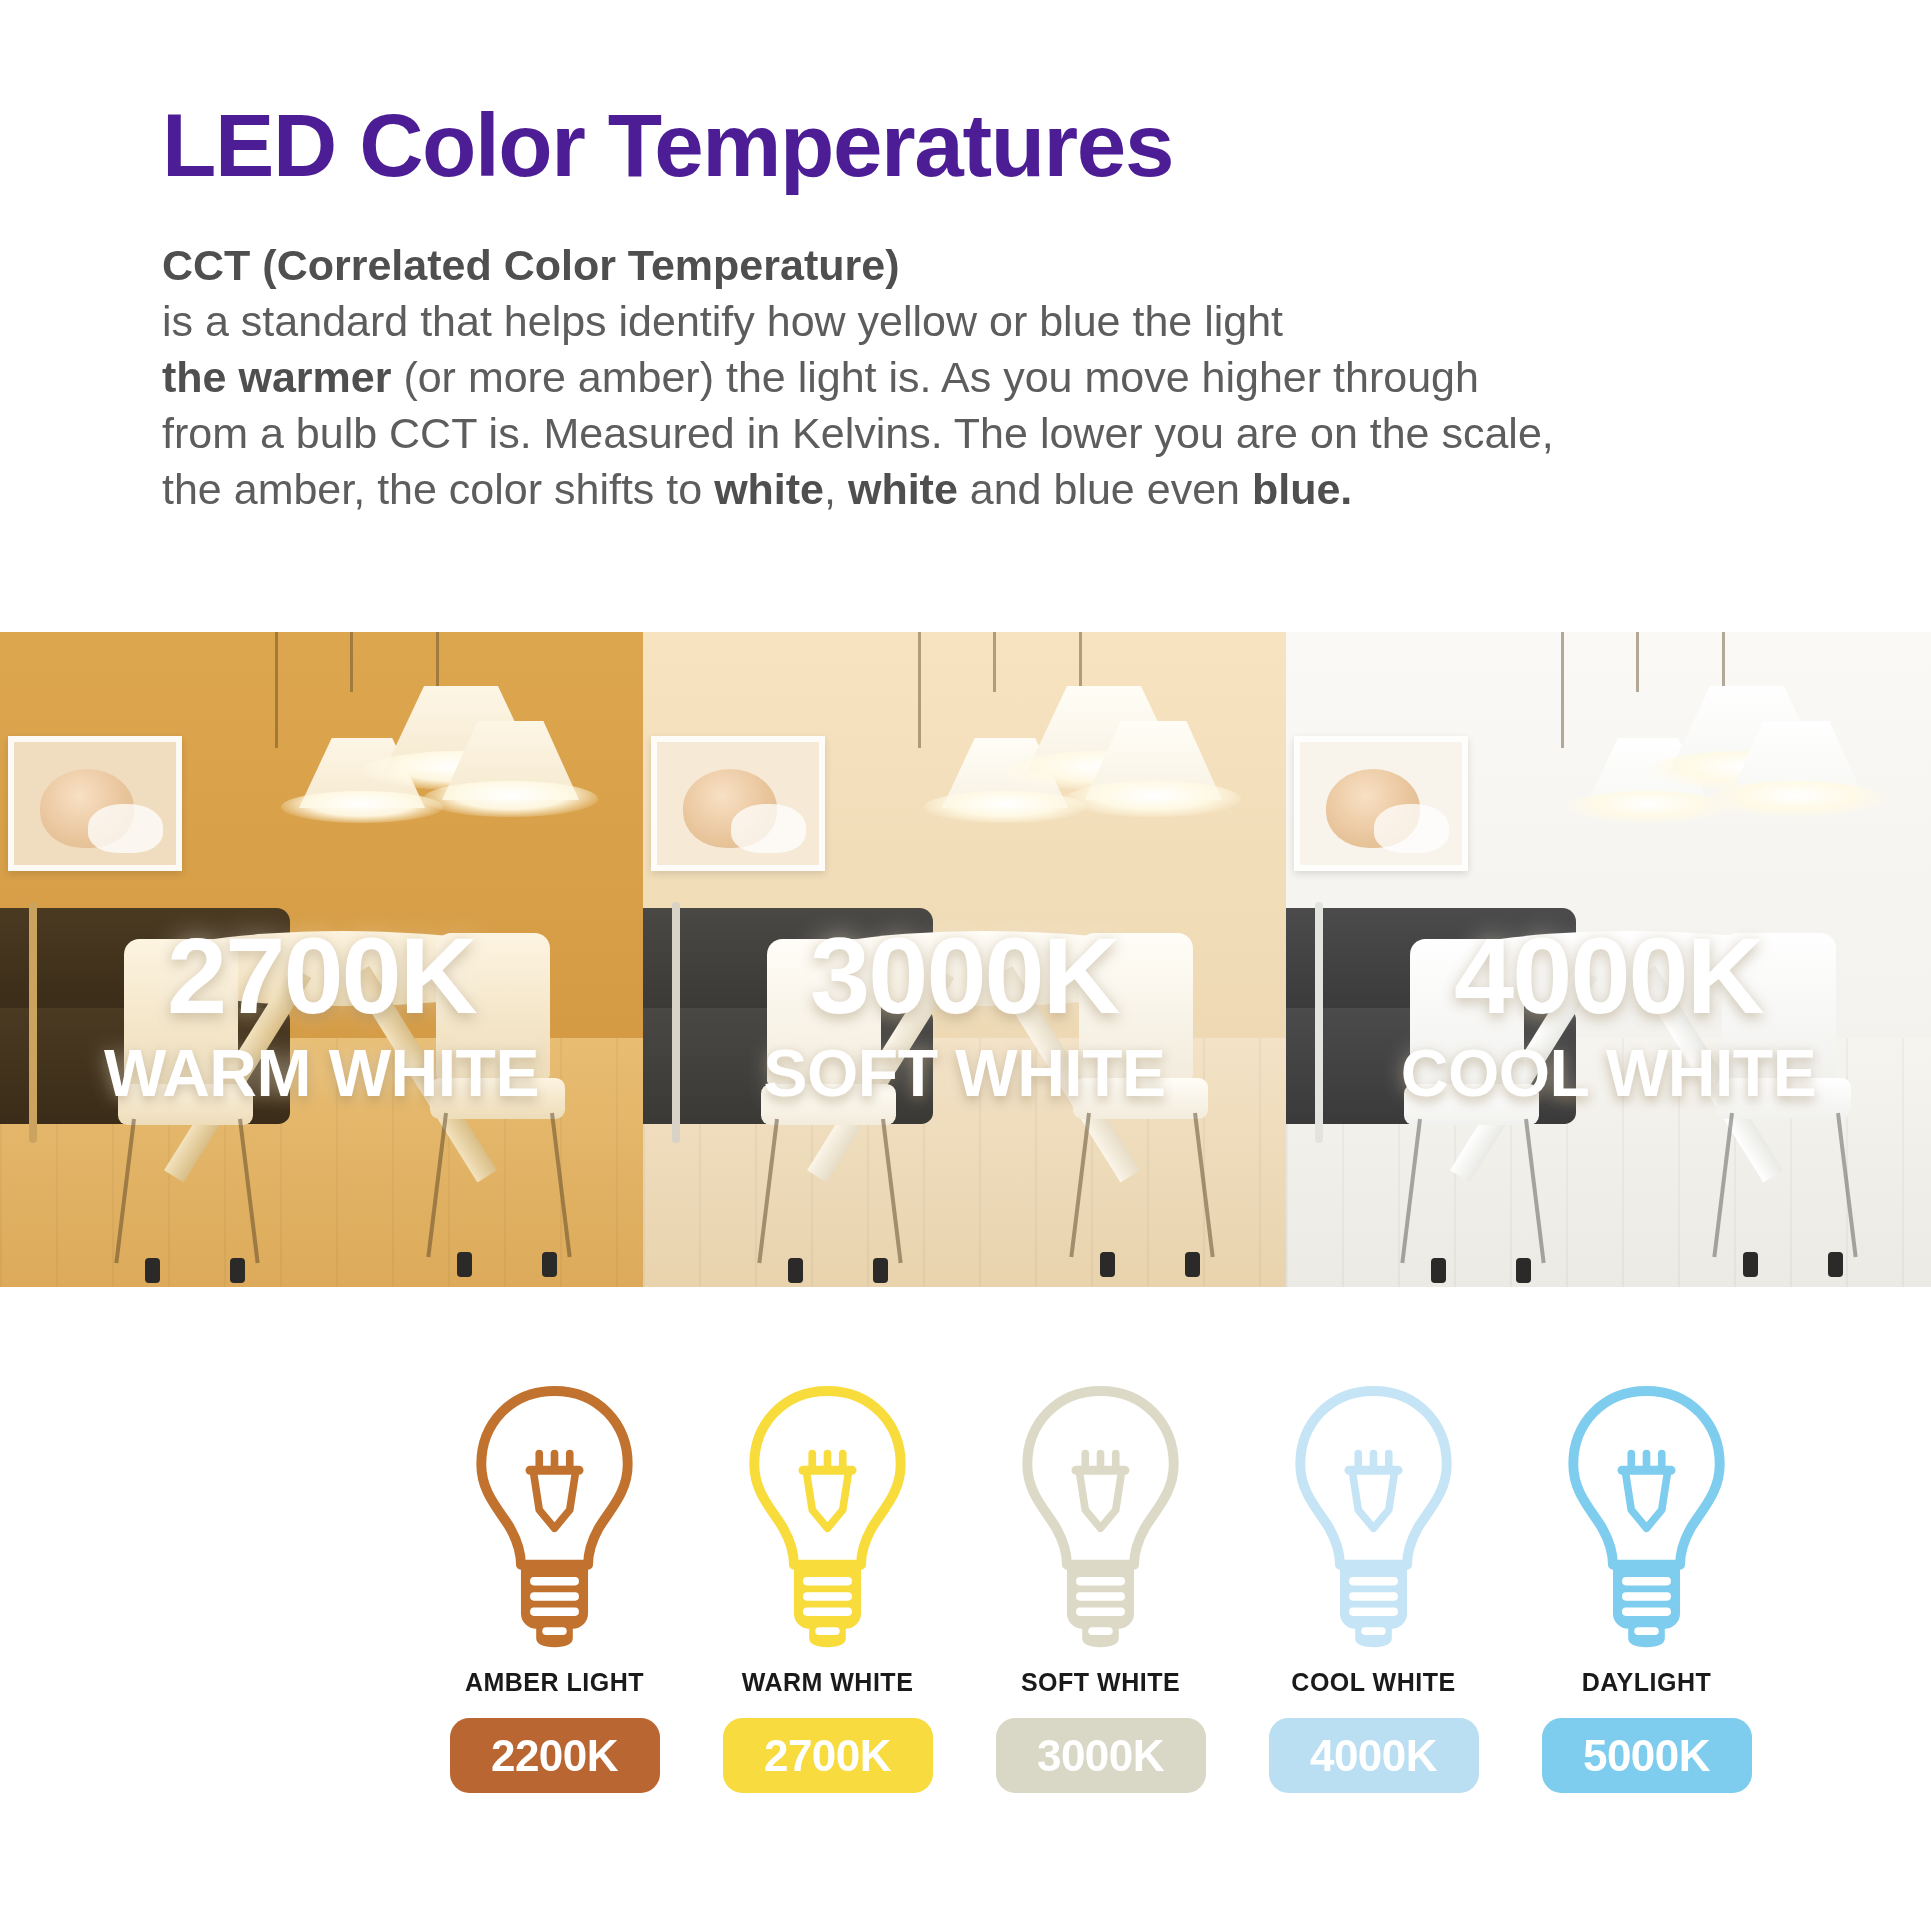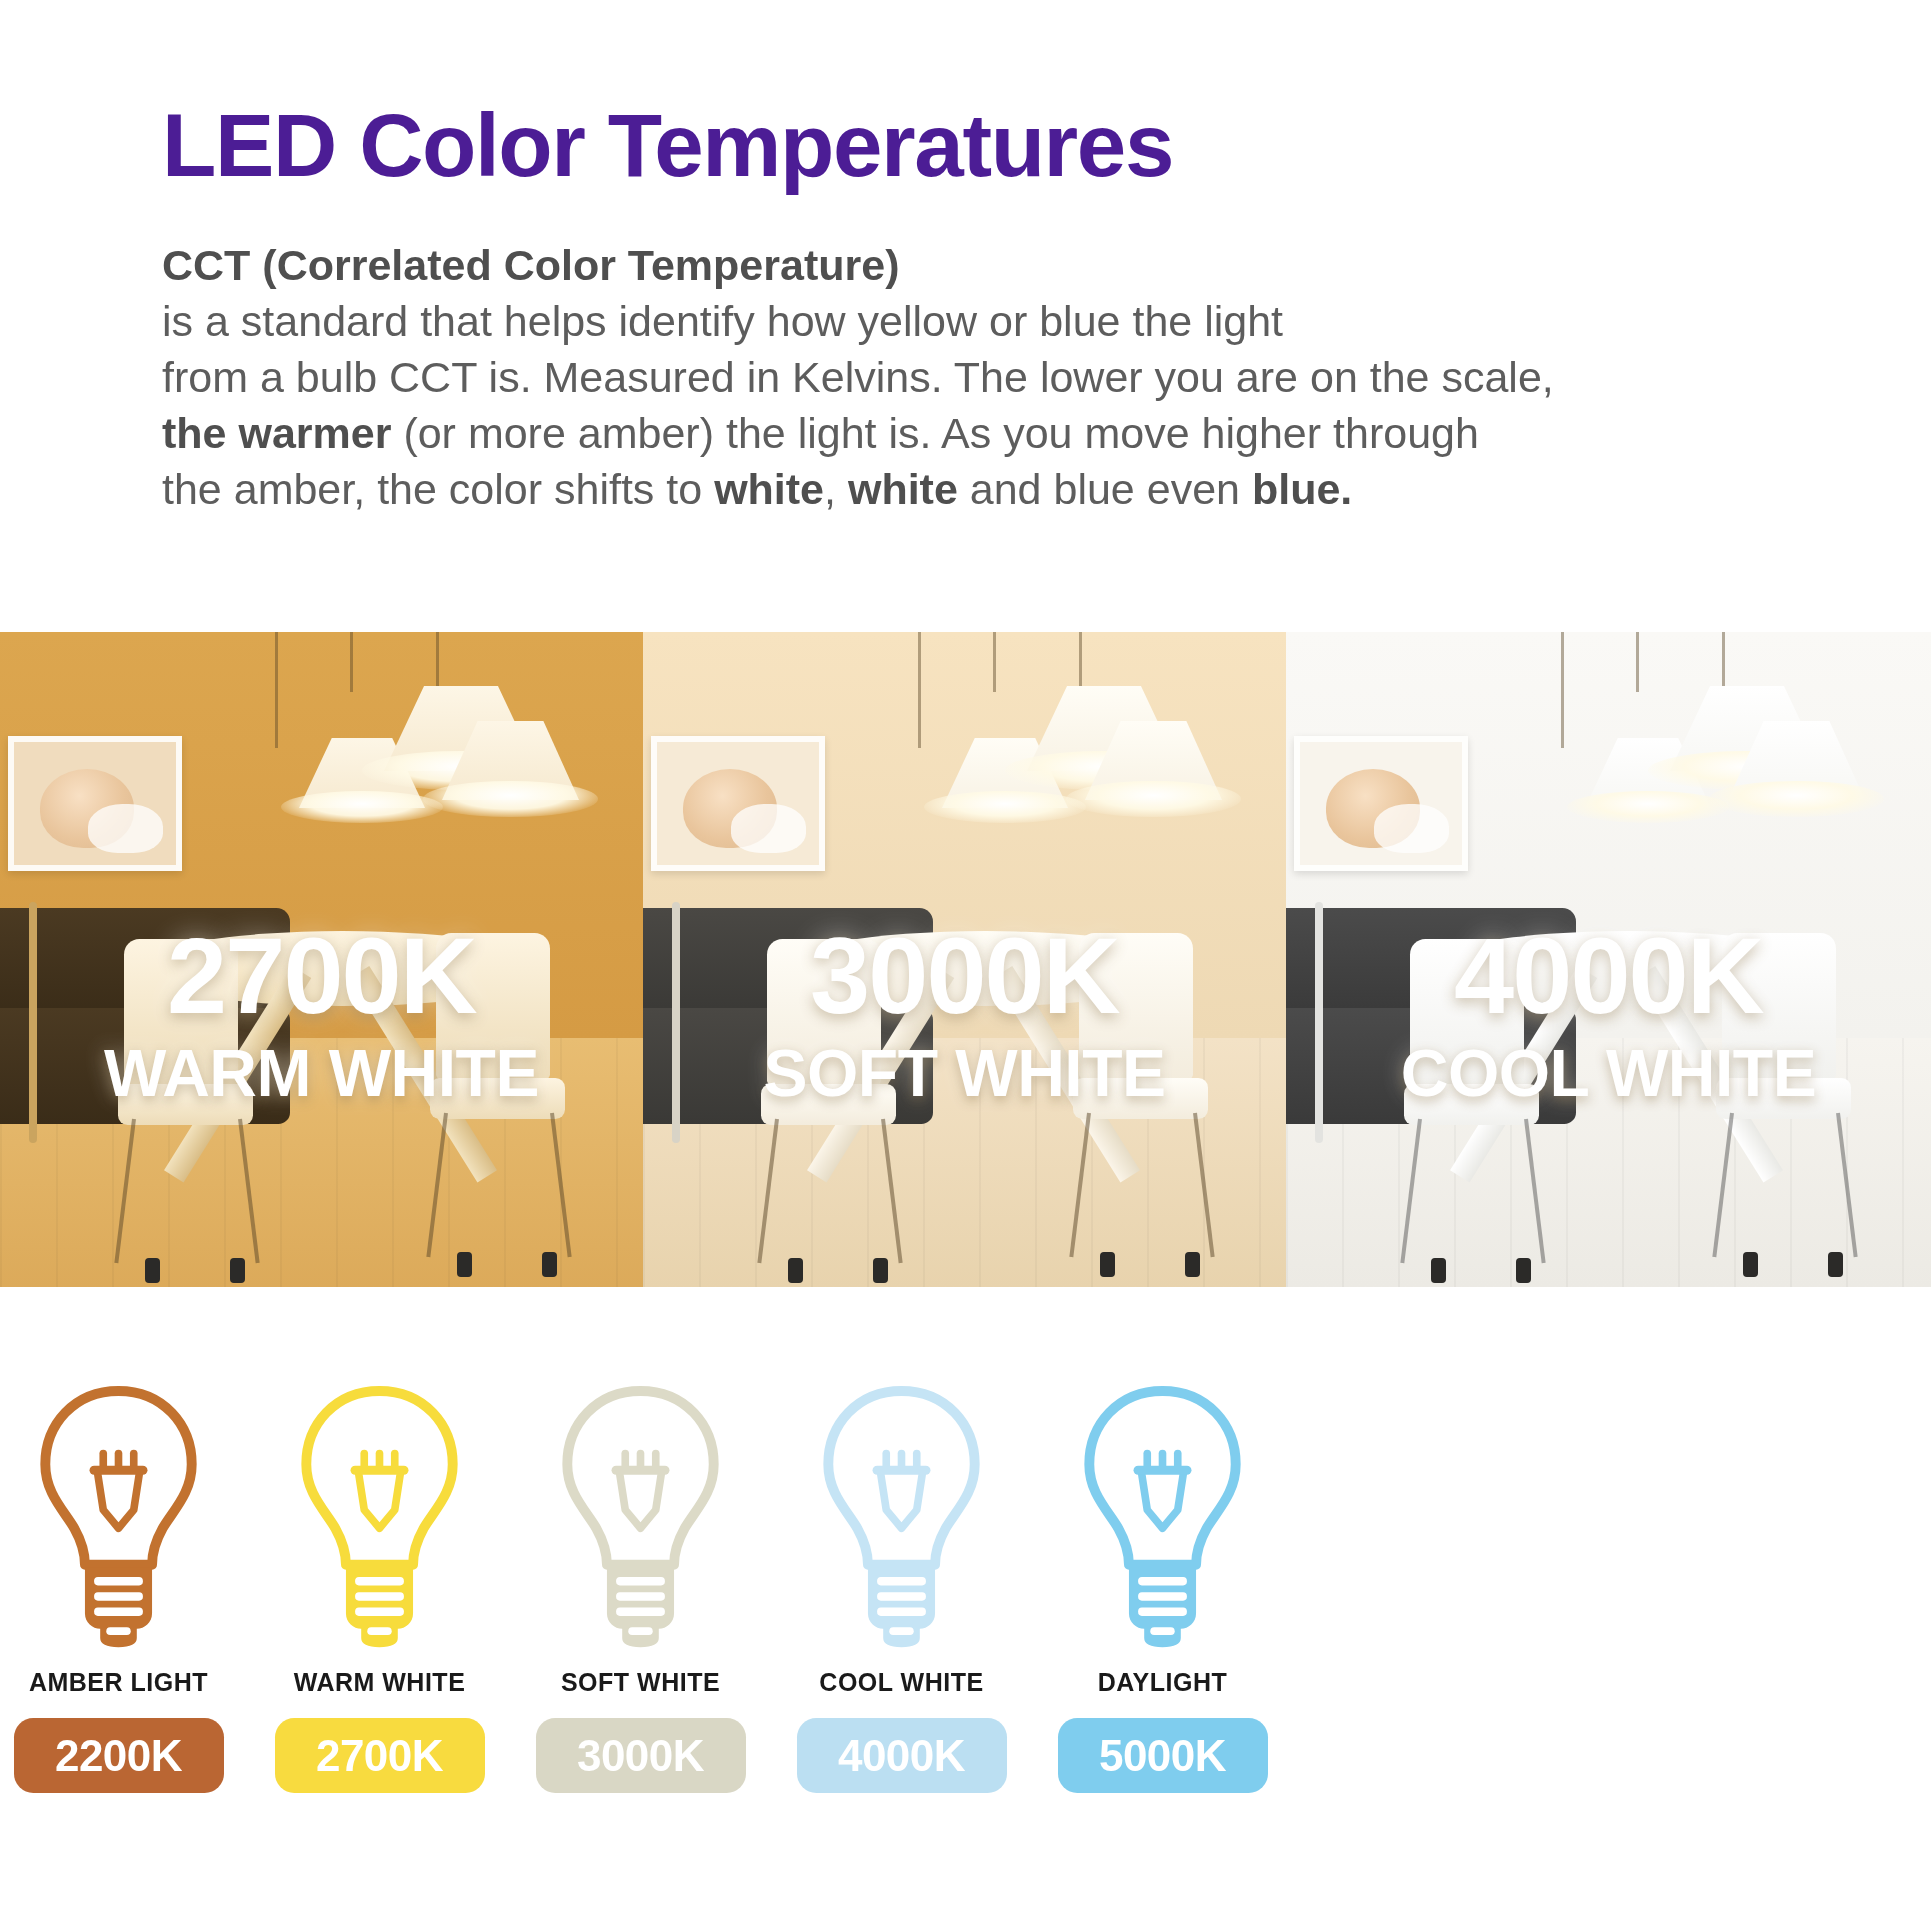--- a/index.html
+++ b/index.html
@@ -181,22 +181,22 @@
     letter-spacing: -0.5px;
     text-shadow: 0 0 21px rgba(255,255,255,0.45), 0 3.9px 11.6px rgba(120,90,40,0.45);
   }
 
   
   #bulb-scale {
     position: absolute;
     left: 0; top: 1381px;
     width: 1765px;
     display: flex;
-    justify-content: flex-start;
-    gap: 24px;
+    justify-content: flex-end;
+    gap: 36px;
   }
   .bulb-col {
     width: 237px;
     display: flex; flex-direction: column; align-items: center;
   }
   .bulb-icon { width: 183px; height: 270px; display:block; }
   .bulb-label {
     margin-top: 17.4px;
     font-size: 25px; font-weight: bold;
     letter-spacing: 0.5px;
@@ -214,22 +214,22 @@
   }
 </style>
 </head>
 <body>
 
 <div id="header">
   <h1 id="page-title">LED Color Temperatures</h1>
   <div id="intro-block">
       <div class="intro-line"><span class="strong">CCT (Correlated Color Temperature)</span></div>
       <div class="intro-line"><span>is a standard that helps identify how yellow or blue the light</span></div>
+      <div class="intro-line"><span class="strong">the warmer</span><span> (or more amber) the light is.  As you move higher through</span></div>
       <div class="intro-line"><span>from a bulb CCT is. Measured in Kelvins. The lower you are on the scale,</span></div>
-      <div class="intro-line"><span class="strong">the warmer</span><span> (or more amber) the light is.  As you move higher through</span></div>
       <div class="intro-line"><span>the amber, the color shifts to </span><span class="strong">white</span><span>, </span><span class="strong">white</span><span> and blue even </span><span class="strong">blue.</span></div>
     </div>
 </div>
 
 <div id="photo-strip">
 
   <div class="photo-panel p1">
     <div class="wall"></div>
     <div class="floor"></div>
     <div class="frame">

